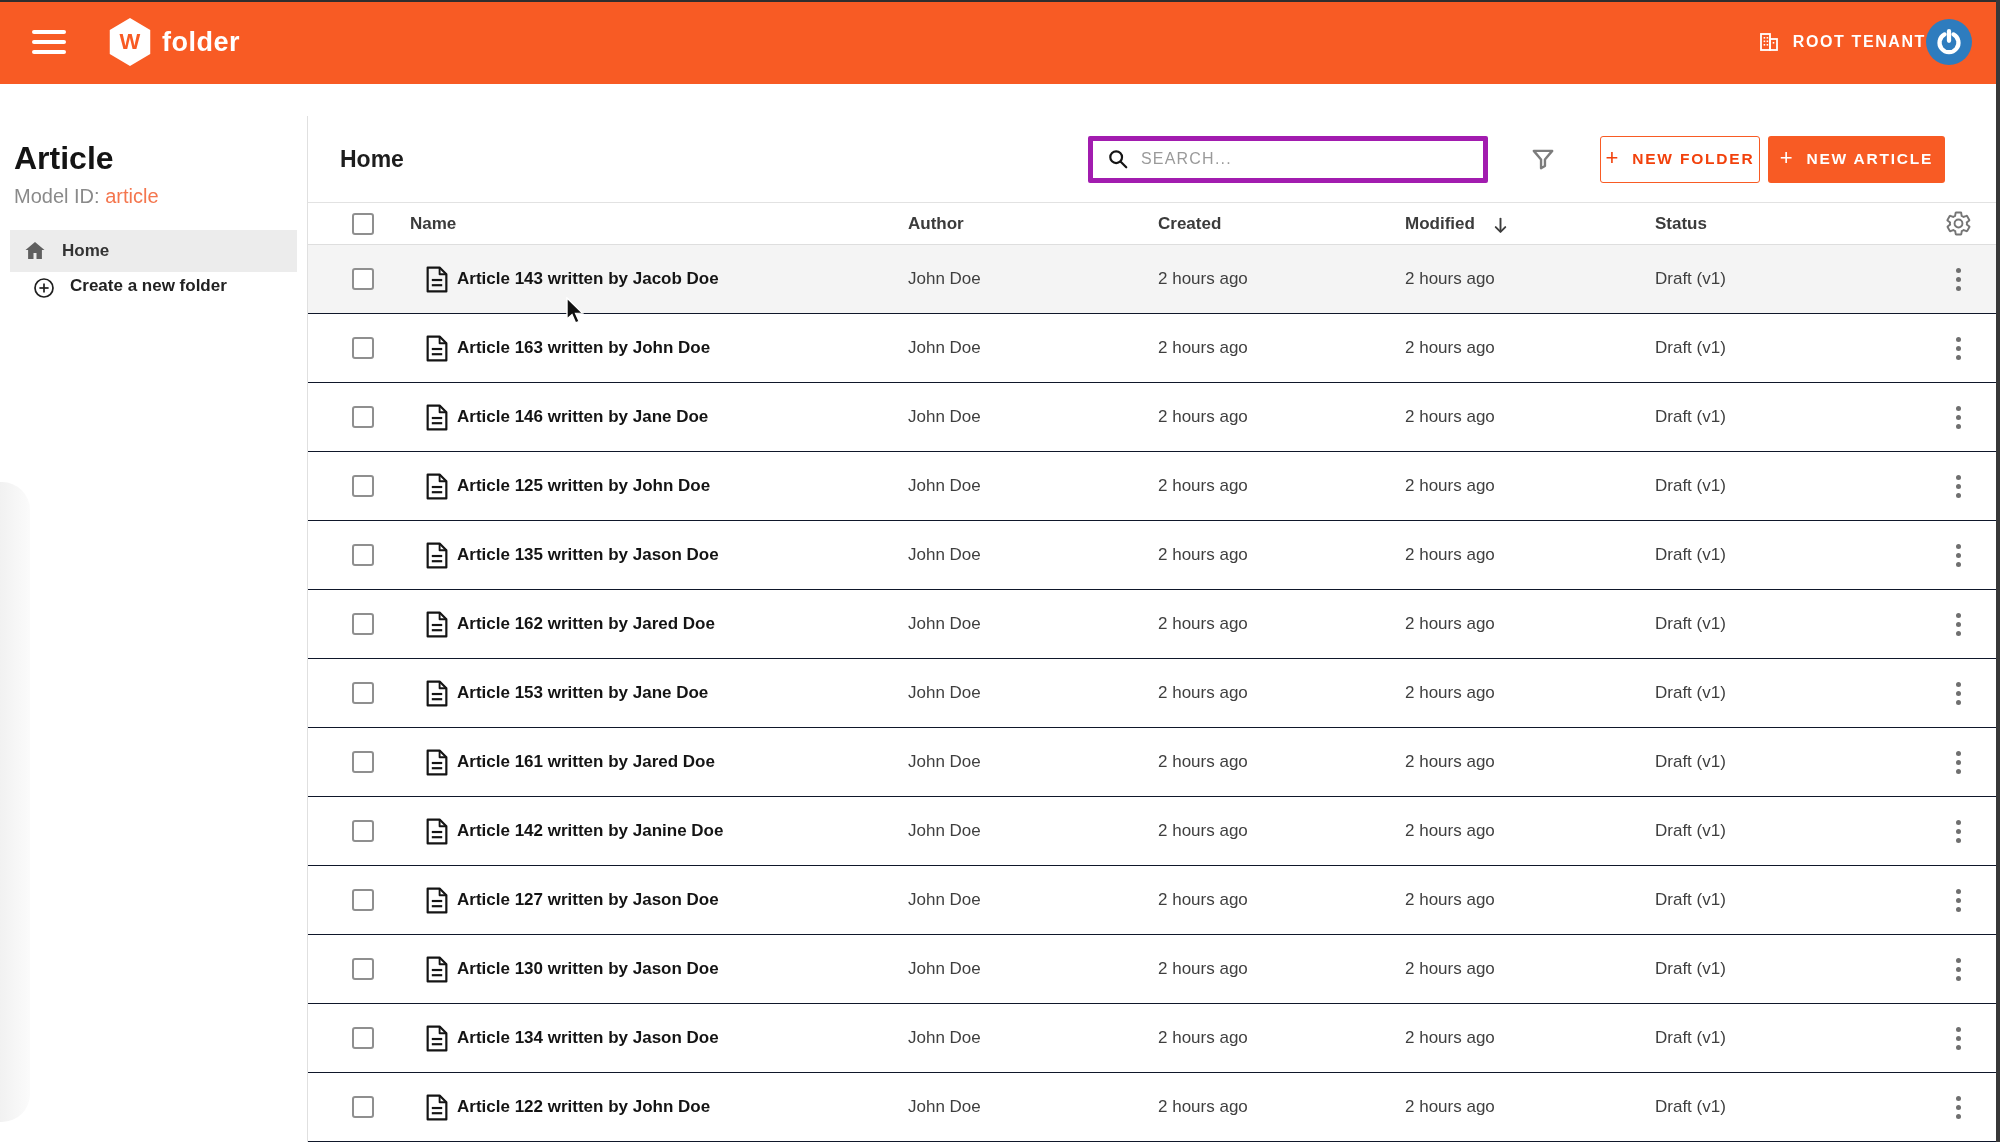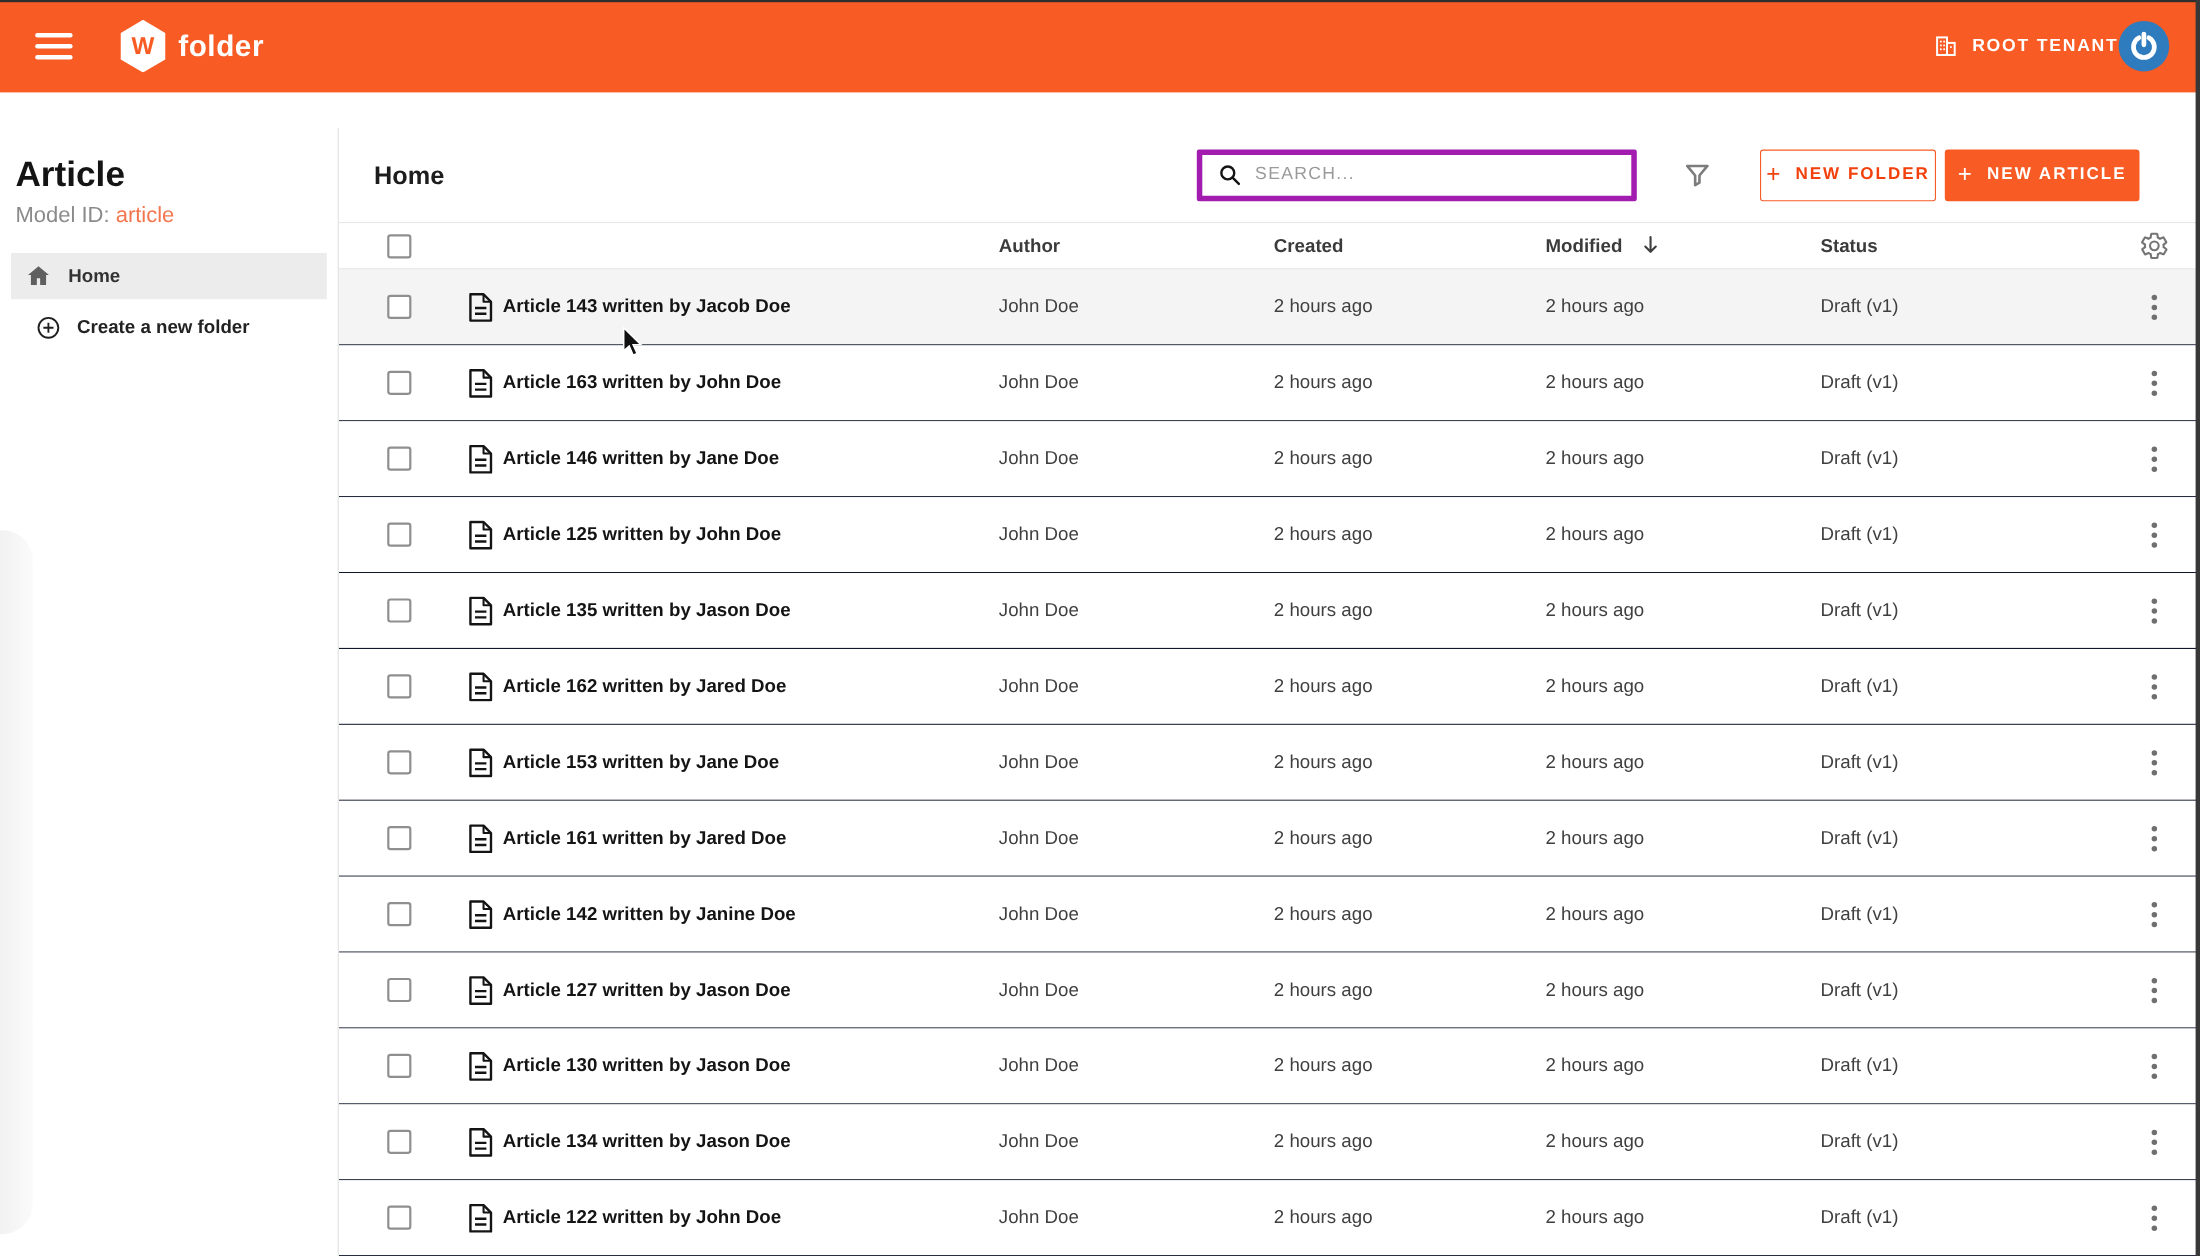--- a/index.html
+++ b/index.html
@@ -39,21 +39,21 @@
   
   .sidebar { width:308px; flex:0 0 auto; border-right:1px solid #e0e0e0; position:relative; background:#fff; display:flex; flex-direction:column; }
   .sidebar-head { padding:24px 16px 18px 14px; }
   .sidebar-title { font-size:32px; font-weight:600; color:#141414; line-height:1.15; }
   .model-id { margin-top:8px; font-size:20px; color:#8a8a8a; }
   .model-id .mid-value { color:#f4764e; cursor:pointer; }
   .tree { padding:4px 10px; }
   .tree-item { display:flex; align-items:center; gap:14px; height:42px; padding:0 12px; cursor:pointer; font-size:17px; font-weight:700; color:#333; }
   .tree-item.selected { background:#ececec; }
   .tree-item .ti-label { font-weight:700; }
-  .create-folder { display:flex; align-items:center; gap:14px; height:44px; padding:0 22px; margin-top:4px; cursor:pointer; font-size:17px; font-weight:700; color:#222; }
+  .create-folder { display:flex; gap:14px; height:44px; padding:0 22px; margin-top:4px; cursor:pointer; font-size:17px; font-weight:700; color:#222; }
   .sidebar-foot { margin-top:auto; border-top:1px solid #e4e4e4; }
   .trash-item { display:flex; align-items:center; gap:16px; height:74px; padding:0 38px; cursor:pointer; font-size:17px; font-weight:700; color:#2a2a2a; }
   .side-blob {
     position:absolute; left:-26px; top:366px; width:56px; height:640px;
     border-radius:42px; background:linear-gradient(90deg,#e4e4e4 0%, #f1f1f1 45%, #fbfbfb 100%);
     pointer-events:none;
   }
 
   
   .content { flex:1; display:flex; flex-direction:column; min-width:0; background:#fff; }
@@ -83,21 +83,21 @@
   .table { flex:1; display:flex; flex-direction:column; min-height:0; }
   .trow {
     display:grid; align-items:center;
     grid-template-columns:73px 32px 451px 250px 247px 250px 290px 1fr;
     padding-left:44px; height:69px; border-bottom:1px solid #0f172a; background:#fff;
   }
   .trow.head { height:73px; border-bottom:1px solid #dedede; }
   .trow.hovered { background:#f4f4f4; }
   .th { font-size:17px; font-weight:600; color:#3b3b3b; }
   .th-name { grid-column:2 / span 2; margin-left:-15px; display:flex; align-items:center; }
-  .th-mod { display:flex; align-items:flex-start; gap:18px; }
+  .th-mod { display:flex; align-items:flex-end; gap:18px; }
   .cellgear { display:flex; align-items:center; padding-left:0; }
   .checkbox { width:22px; height:22px; border:2px solid #8f8f8f; border-radius:3px; background:#fff; cursor:pointer; }
   .doc-cell { display:flex; align-items:center; }
   .cell-name { font-size:17px; font-weight:700; color:#141414; cursor:pointer; }
   .cell-txt { font-size:17px; color:#3f3f3f; }
   .kebab { display:flex; flex-direction:column; gap:4px; width:26px; align-items:center; cursor:pointer; padding:4px 0; }
   .kebab i { width:5px; height:5px; border-radius:50%; background:#6f6f6f; }
 
   
   .edge-top { position:absolute; left:0; top:0; width:100%; height:2px; background:#2e2e2e; z-index:50; }
@@ -223,20 +223,23 @@
             <span>NEW ARTICLE</span>
           </button>
         </div>
       </div>
 
       <div class="table">
 
         <div class="trow head">
           <div>
               <div class="checkbox"></div>
+            </div>
+          <div class="th th-name">
+              <span>Name</span>
             </div>
           <div style="grid-column:4" class="th">Author</div>
           <div class="th">Created</div>
           <div class="th th-mod">
             <span>Modified</span>
             <svg width="15" height="17" viewBox="0 0 14 16" fill="none" stroke="#3d3d3d" stroke-width="1.8" stroke-linecap="round">
               <line x1="7" y1="1.5" x2="7" y2="13.5"></line>
                 <polyline points="2.5,9.5 7,14 11.5,9.5" stroke-linejoin="round"></polyline>
             </svg>
           </div>

